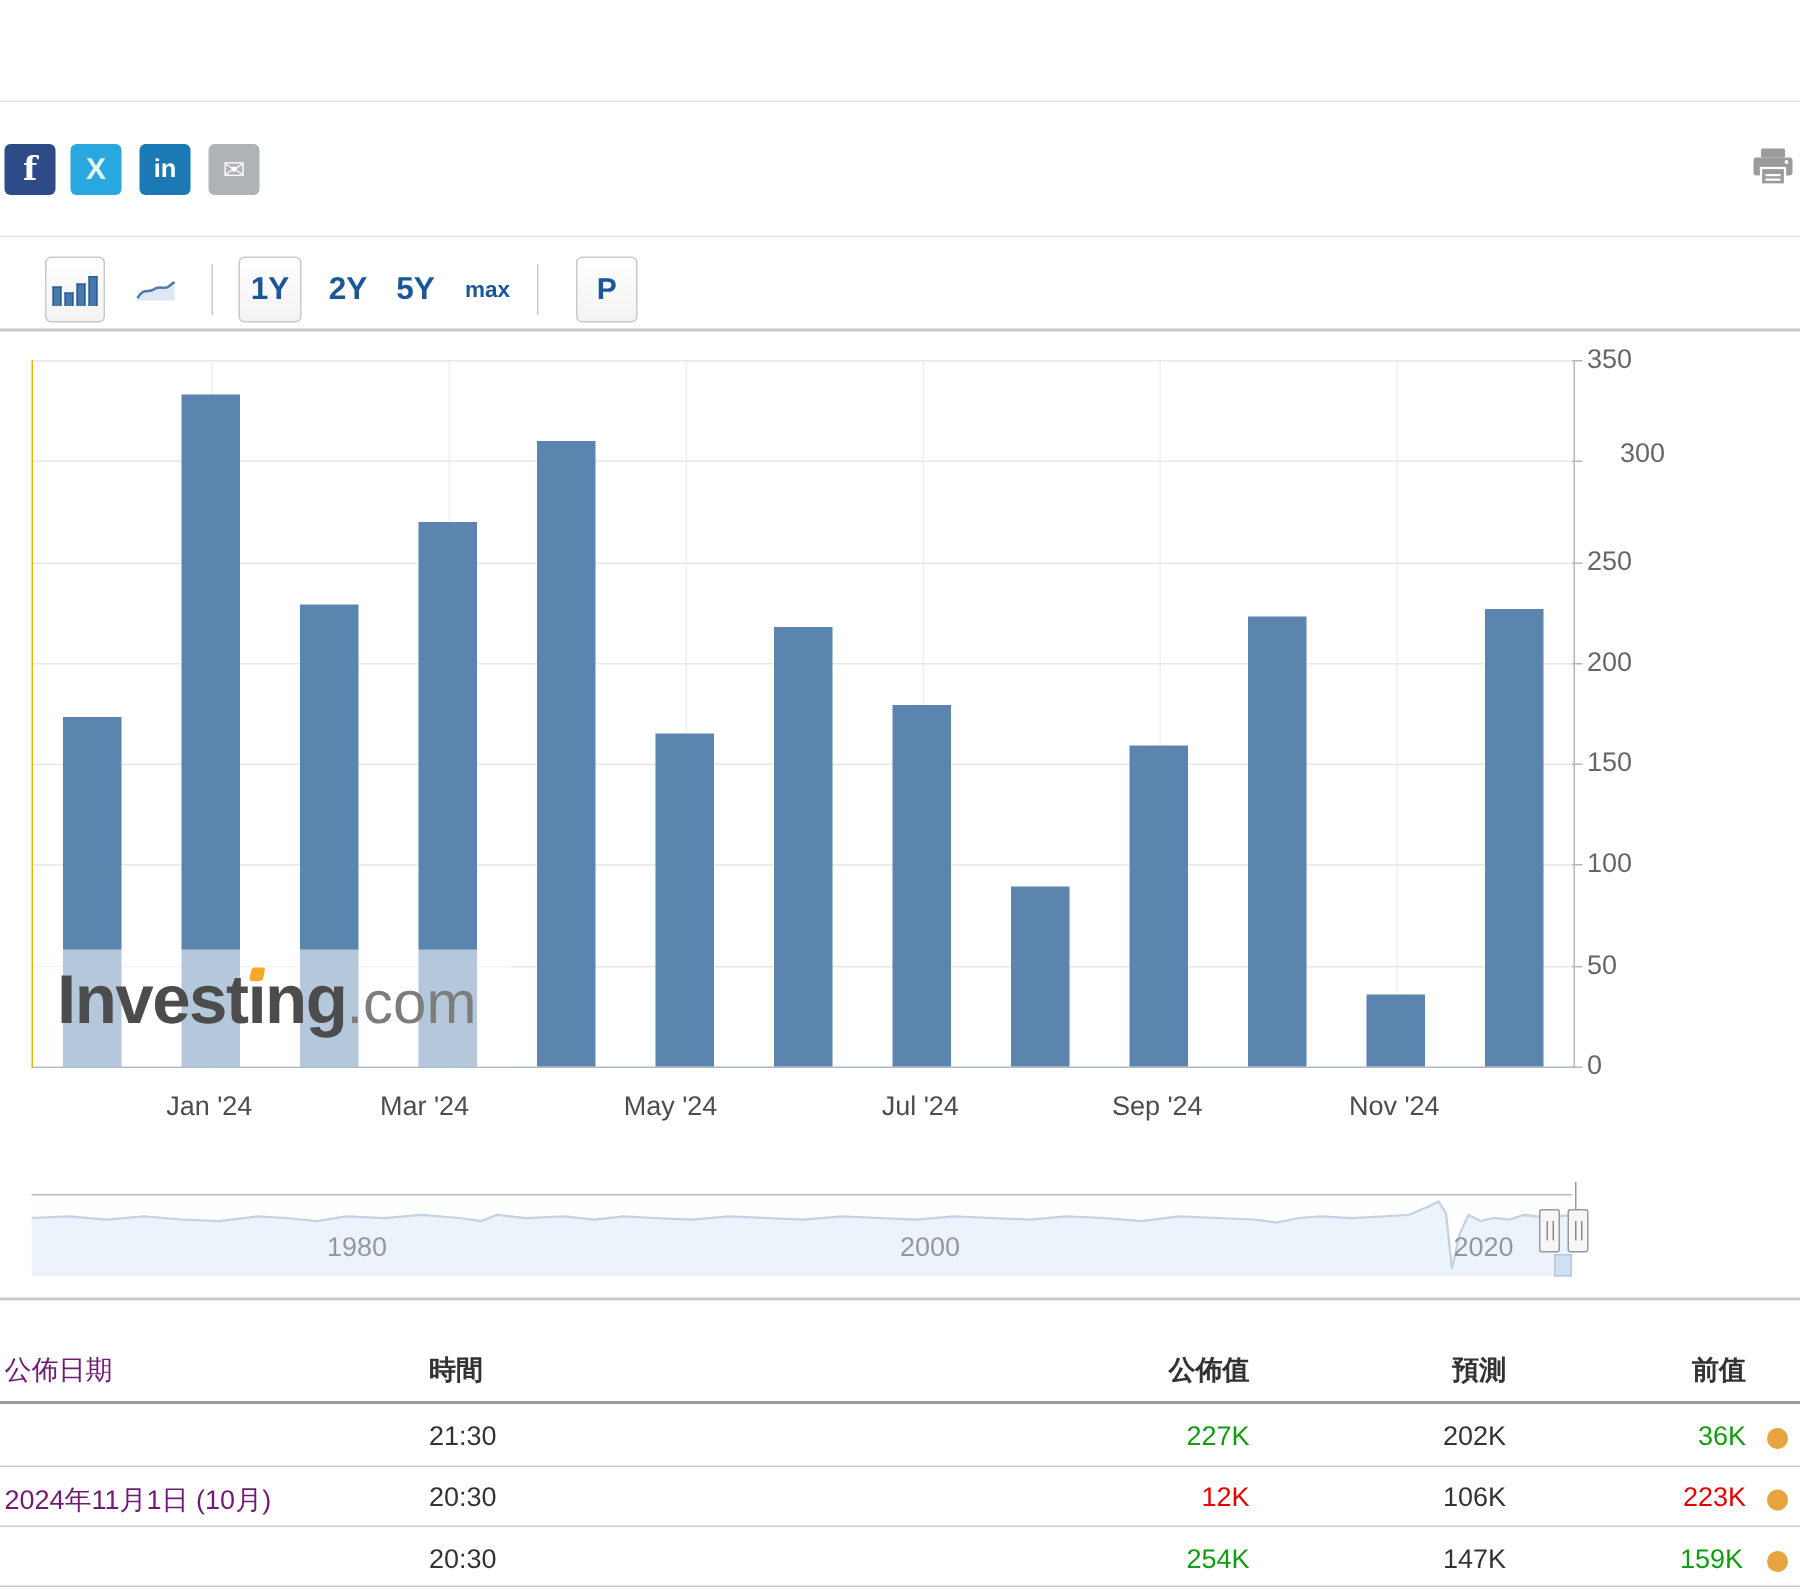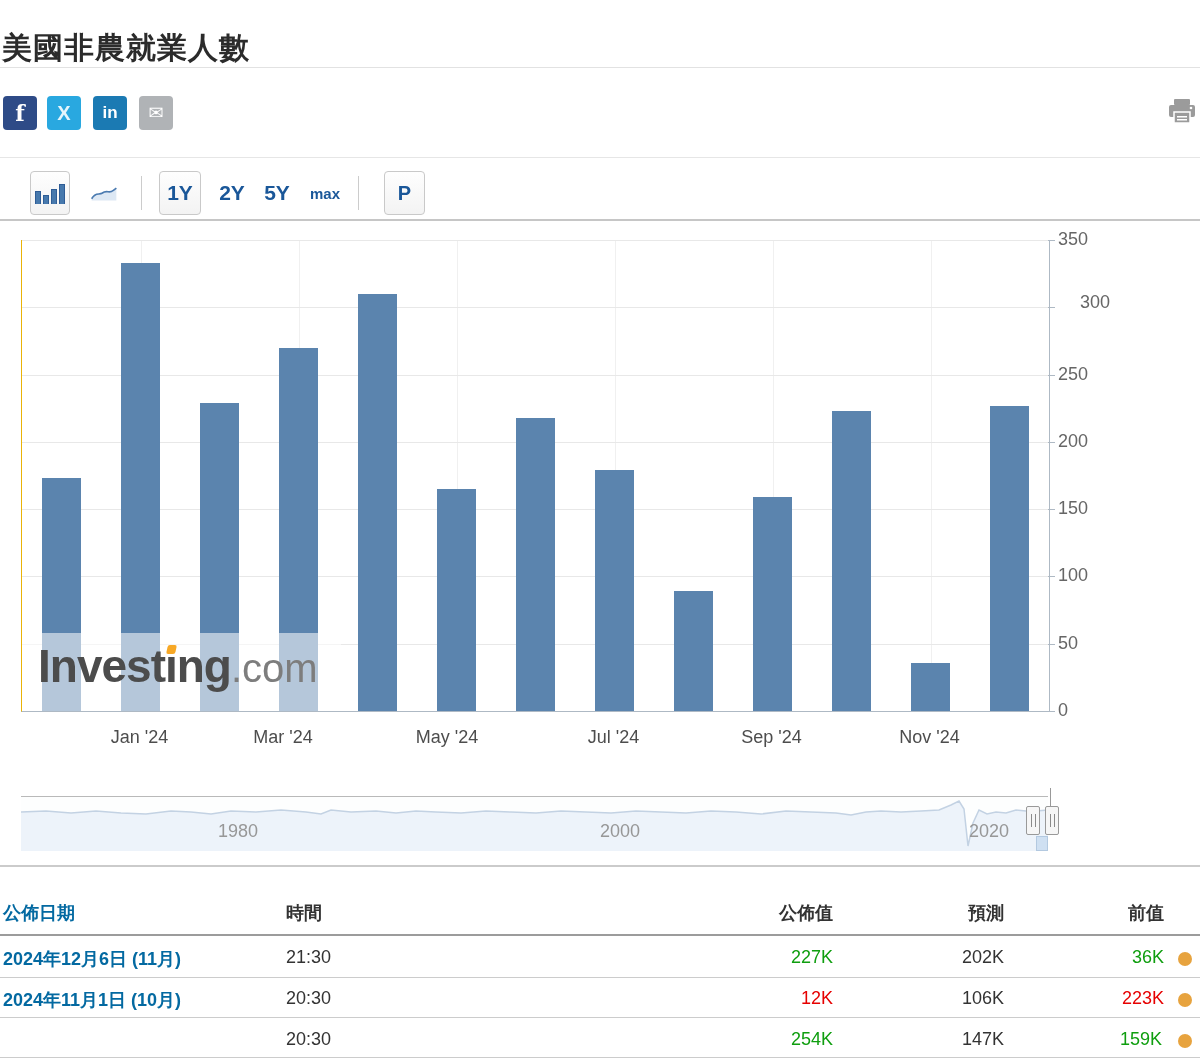--- a/index.html
+++ b/index.html
@@ -54,31 +54,30 @@
   .handle{position:absolute;width:14px;height:29px;background:#f6f6f6;border:1px solid #999;border-radius:2px;display:flex;align-items:center;justify-content:center;gap:3px;box-sizing:border-box;}
   .handle i{display:block;width:1px;height:13px;background:#8a8a8a;}
   .h1{left:1026px;top:806px;}
   .h2{left:1045px;top:806px;}
   .nav-thumb{position:absolute;left:1036px;top:836px;width:12px;height:15px;background:#cfe0f2;border:1px solid #b3c9e0;box-sizing:border-box;}
   .nav-vline{position:absolute;left:1050px;top:788px;width:1px;height:18px;background:#999;}
   
   .th{position:absolute;top:901px;font-weight:700;font-size:18px;color:#333;}
   .cell{position:absolute;font-size:18px;color:#333;}
   .num{width:130px;text-align:right;}
-  .td-date{left:3px;font-weight:700;color:#0369a1;width:280px;}
+  .td-date{left:3px;font-weight:400;color:#701a75;width:280px;}
   [data-color="green"]{color:#0f9e0f;}
   [data-color="red"]{color:#e60000;}
   .dot{position:absolute;left:1178px;width:14px;height:14px;border-radius:50%;background:#e7a33e;}
 </style>
 </head>
 <body>
 
 <div class="page">
 
-  <h1 class="title">美國非農就業人數</h1>
   <div class="hr hr1"></div>
 
   <button class="sb sb-fb">
     <span>f</span>
   </button>
   <button class="sb sb-x">
     <span>X</span>
   </button>
   <button class="sb sb-li">
     <span>in</span>
@@ -191,21 +190,20 @@
 
   <div class="hr nav-sep"></div>
 
   <div class="th td-date">公佈日期</div>
   <div class="th" style="left:286px">時間</div>
   <div class="th num" style="left:703px">公佈值</div>
   <div class="th num" style="left:874px">預測</div>
   <div class="th num" style="left:1034px">前值</div>
   <div class="hr thead-sep"></div>
 
-  <div class="cell td-date" style="top:947px">2024年12月6日 (11月)</div>
   <div class="cell" style="left:286px;top:947px">21:30</div>
   <div class="cell num" style="left:703px;top:947px" data-color="green">227K</div>
   <div class="cell num" style="left:874px;top:947px">202K</div>
   <div class="cell num" style="left:1034px;top:947px" data-color="green">36K</div>
   <div class="dot" style="top:952px"></div>
   <div class="hr row-sep" style="top:977px"></div>
 
   <div class="cell td-date" style="top:988px">2024年11月1日 (10月)</div>
   <div class="cell" style="left:286px;top:988px">20:30</div>
   <div class="cell num" style="left:703px;top:988px" data-color="red">12K</div>

